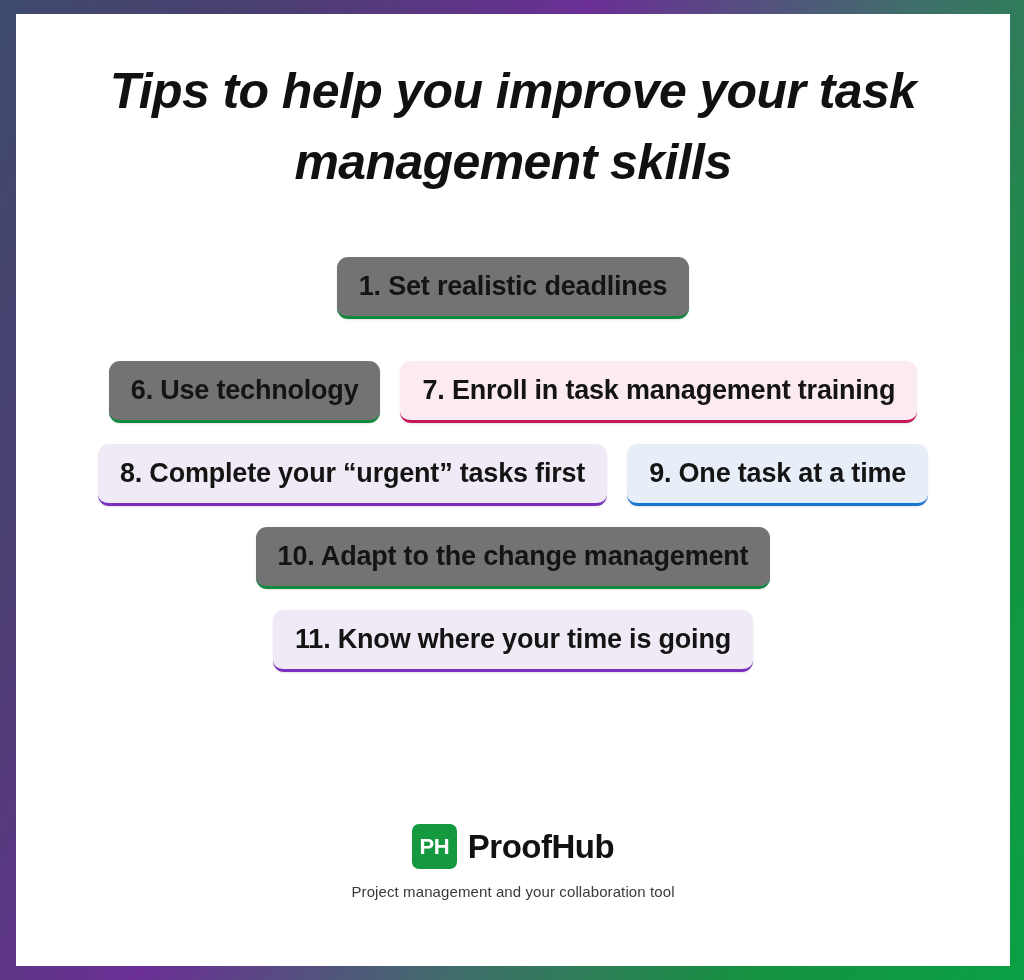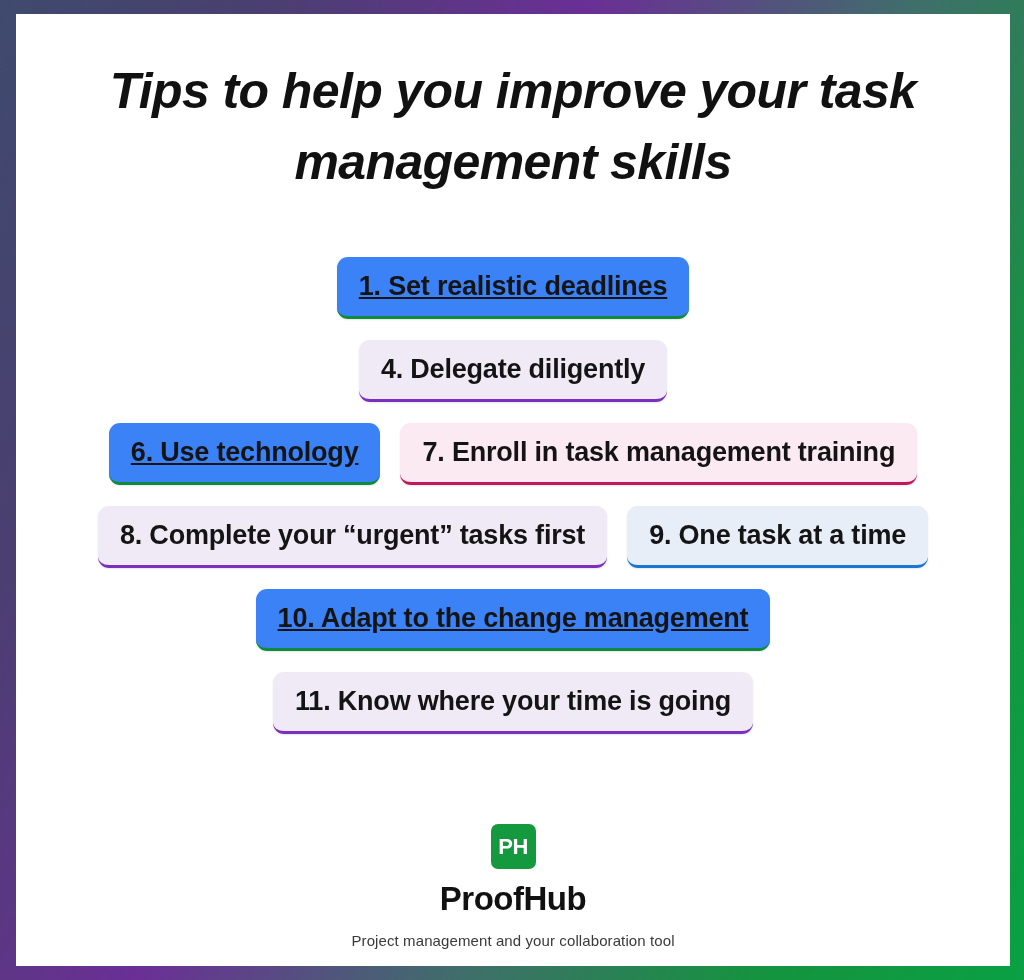--- a/index.html
+++ b/index.html
@@ -85,40 +85,40 @@
     border-bottom-width: 3px;
     border-bottom-style: solid;
     font-size: 27px;
     font-weight: 600;
     letter-spacing: -0.2px;
     color: #141414;
     white-space: nowrap;
     box-shadow: 0 1px 2px rgba(0,0,0,0.10);
   }
 
-  .pill.green  { background: #3b82f6; border-bottom-color: #0f8a3f; text-decoration: underline; }
+  .pill.green  { background: #737373; border-bottom-color: #0f8a3f; }
   .pill.blue   { background: #e8eef8; border-bottom-color: #1976d2; }
   .pill.pink   { background: #fbeaf1; border-bottom-color: #c2185b; }
   .pill.purple { background: #f0eaf6; border-bottom-color: #7b2fbe; }
 
   
   .brand {
     position: absolute;
     left: 0;
     right: 0;
     top: 810px;
     display: flex;
     flex-direction: column;
     align-items: center;
     gap: 14px;
   }
 
   .brand-lockup {
     display: flex;
-    flex-direction: column;
+    flex-direction: row;
     align-items: center;
     gap: 11px;
   }
 
   .brand-mark {
     width: 45px;
     height: 45px;
     border-radius: 7px;
     background: #15993f;
     color: #ffffff;
@@ -150,21 +150,20 @@
 <div class="frame">
   <div class="canvas">
 
     <h1 class="headline">Tips to help you improve your task management skills</h1>
 
     <div class="tips">
         <div class="tip-row">
           <div class="pill green">1. Set realistic deadlines</div>
         </div>
         <div class="tip-row">
-          <div class="pill purple">4. Delegate diligently</div>
         </div>
         <div class="tip-row">
           <div class="pill green">6. Use technology</div>
           <div class="pill pink">7. Enroll in task management training</div>
         </div>
         <div class="tip-row">
           <div class="pill purple">8. Complete your “urgent” tasks first</div>
           <div class="pill blue">9. One task at a time</div>
         </div>
         <div class="tip-row">

